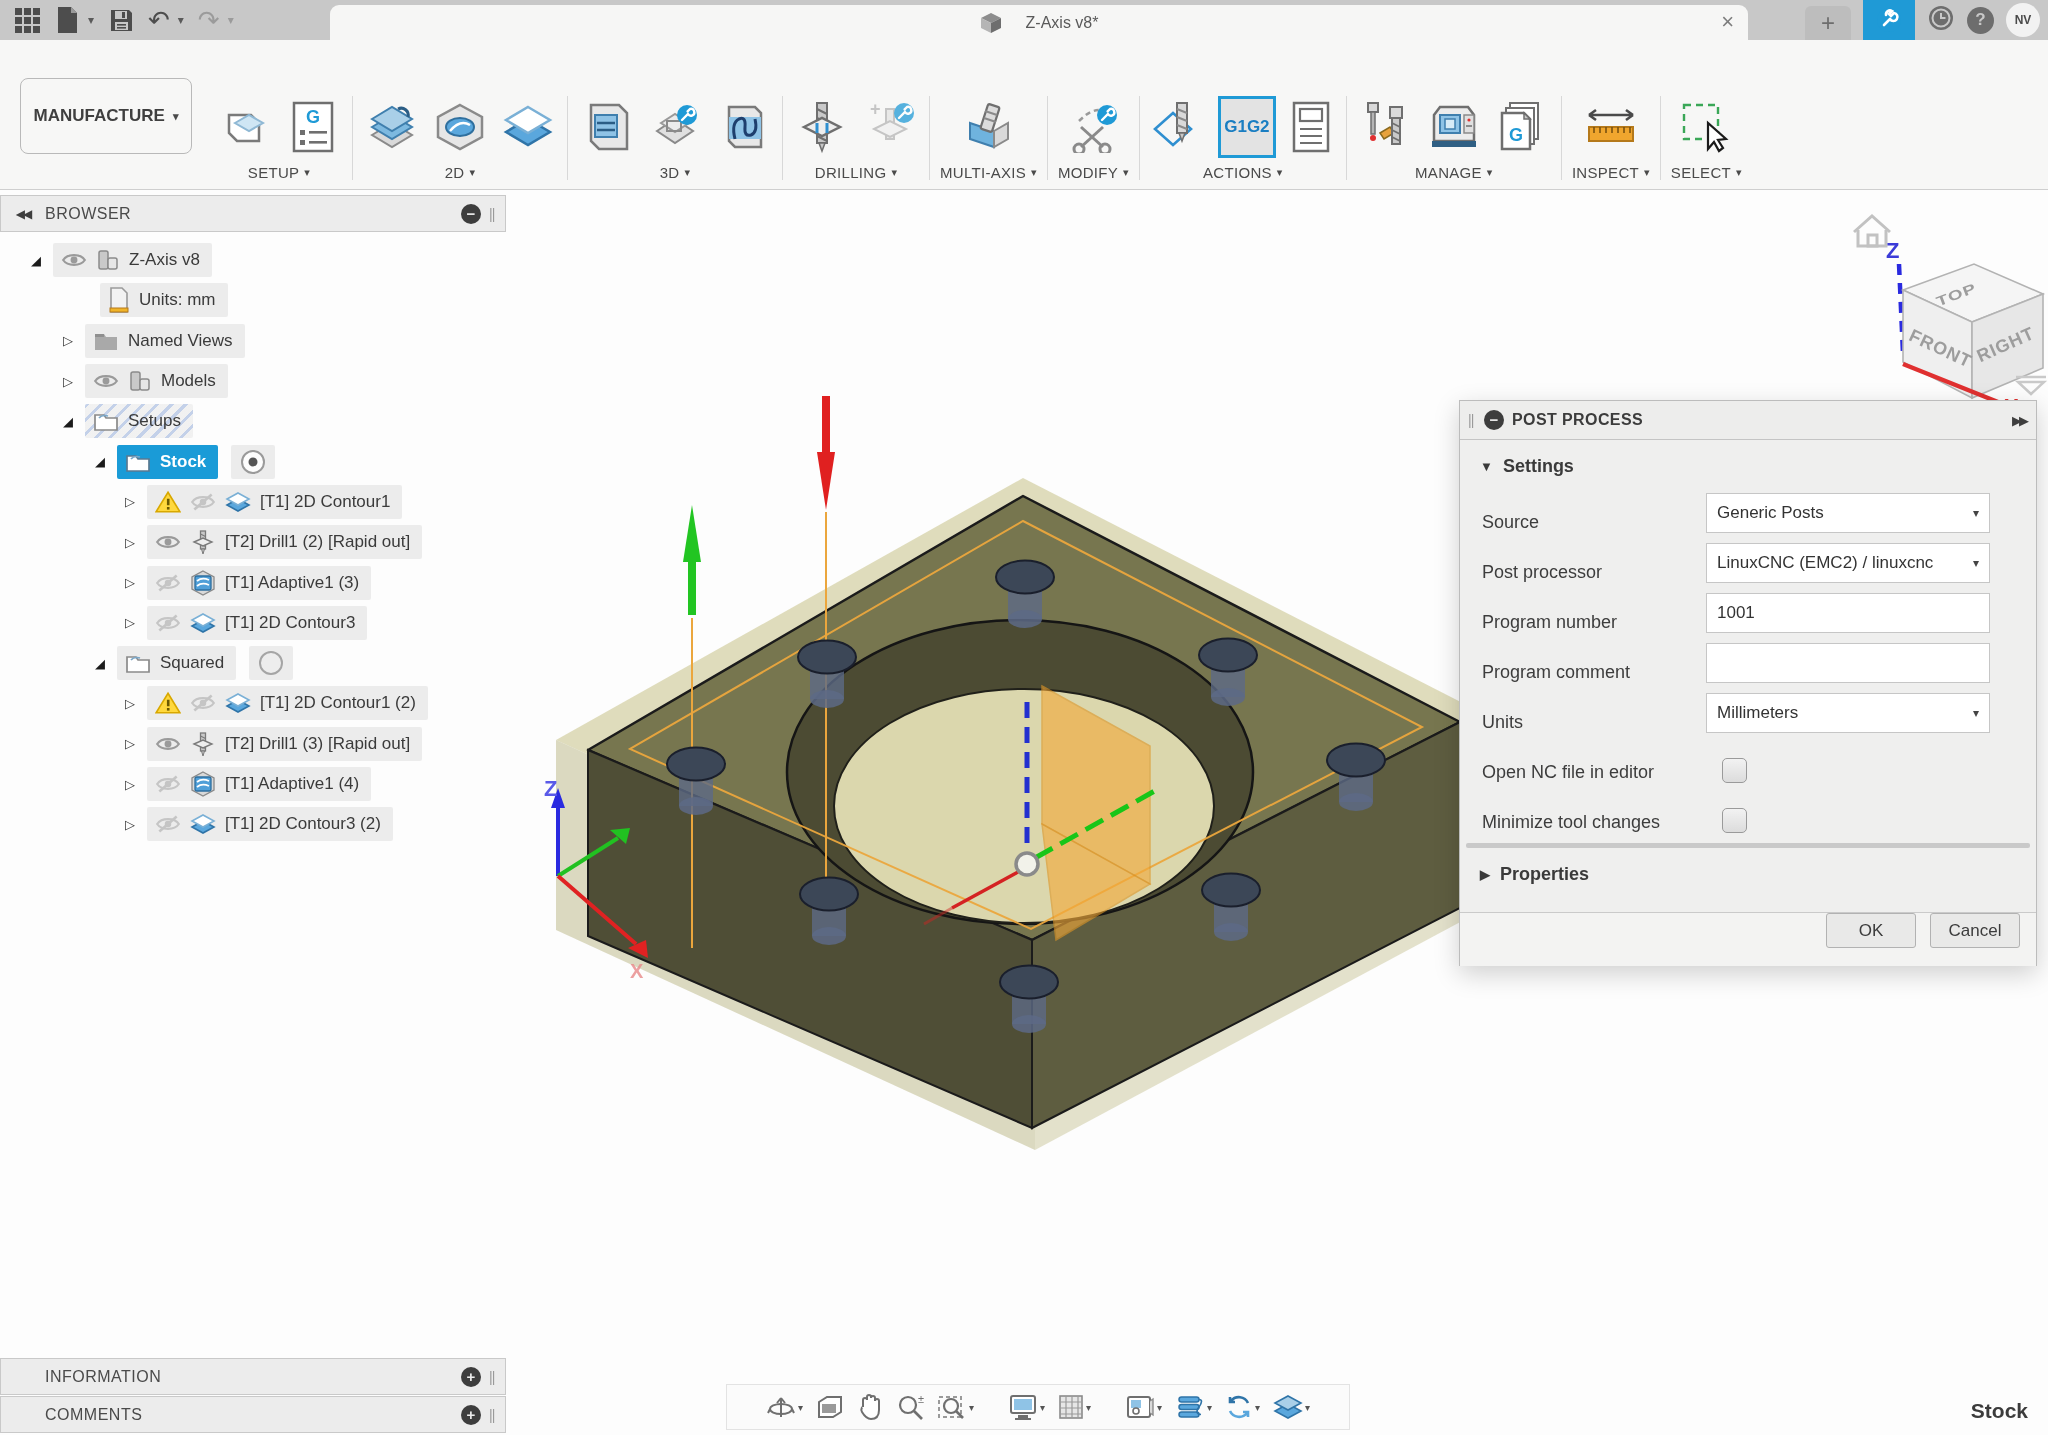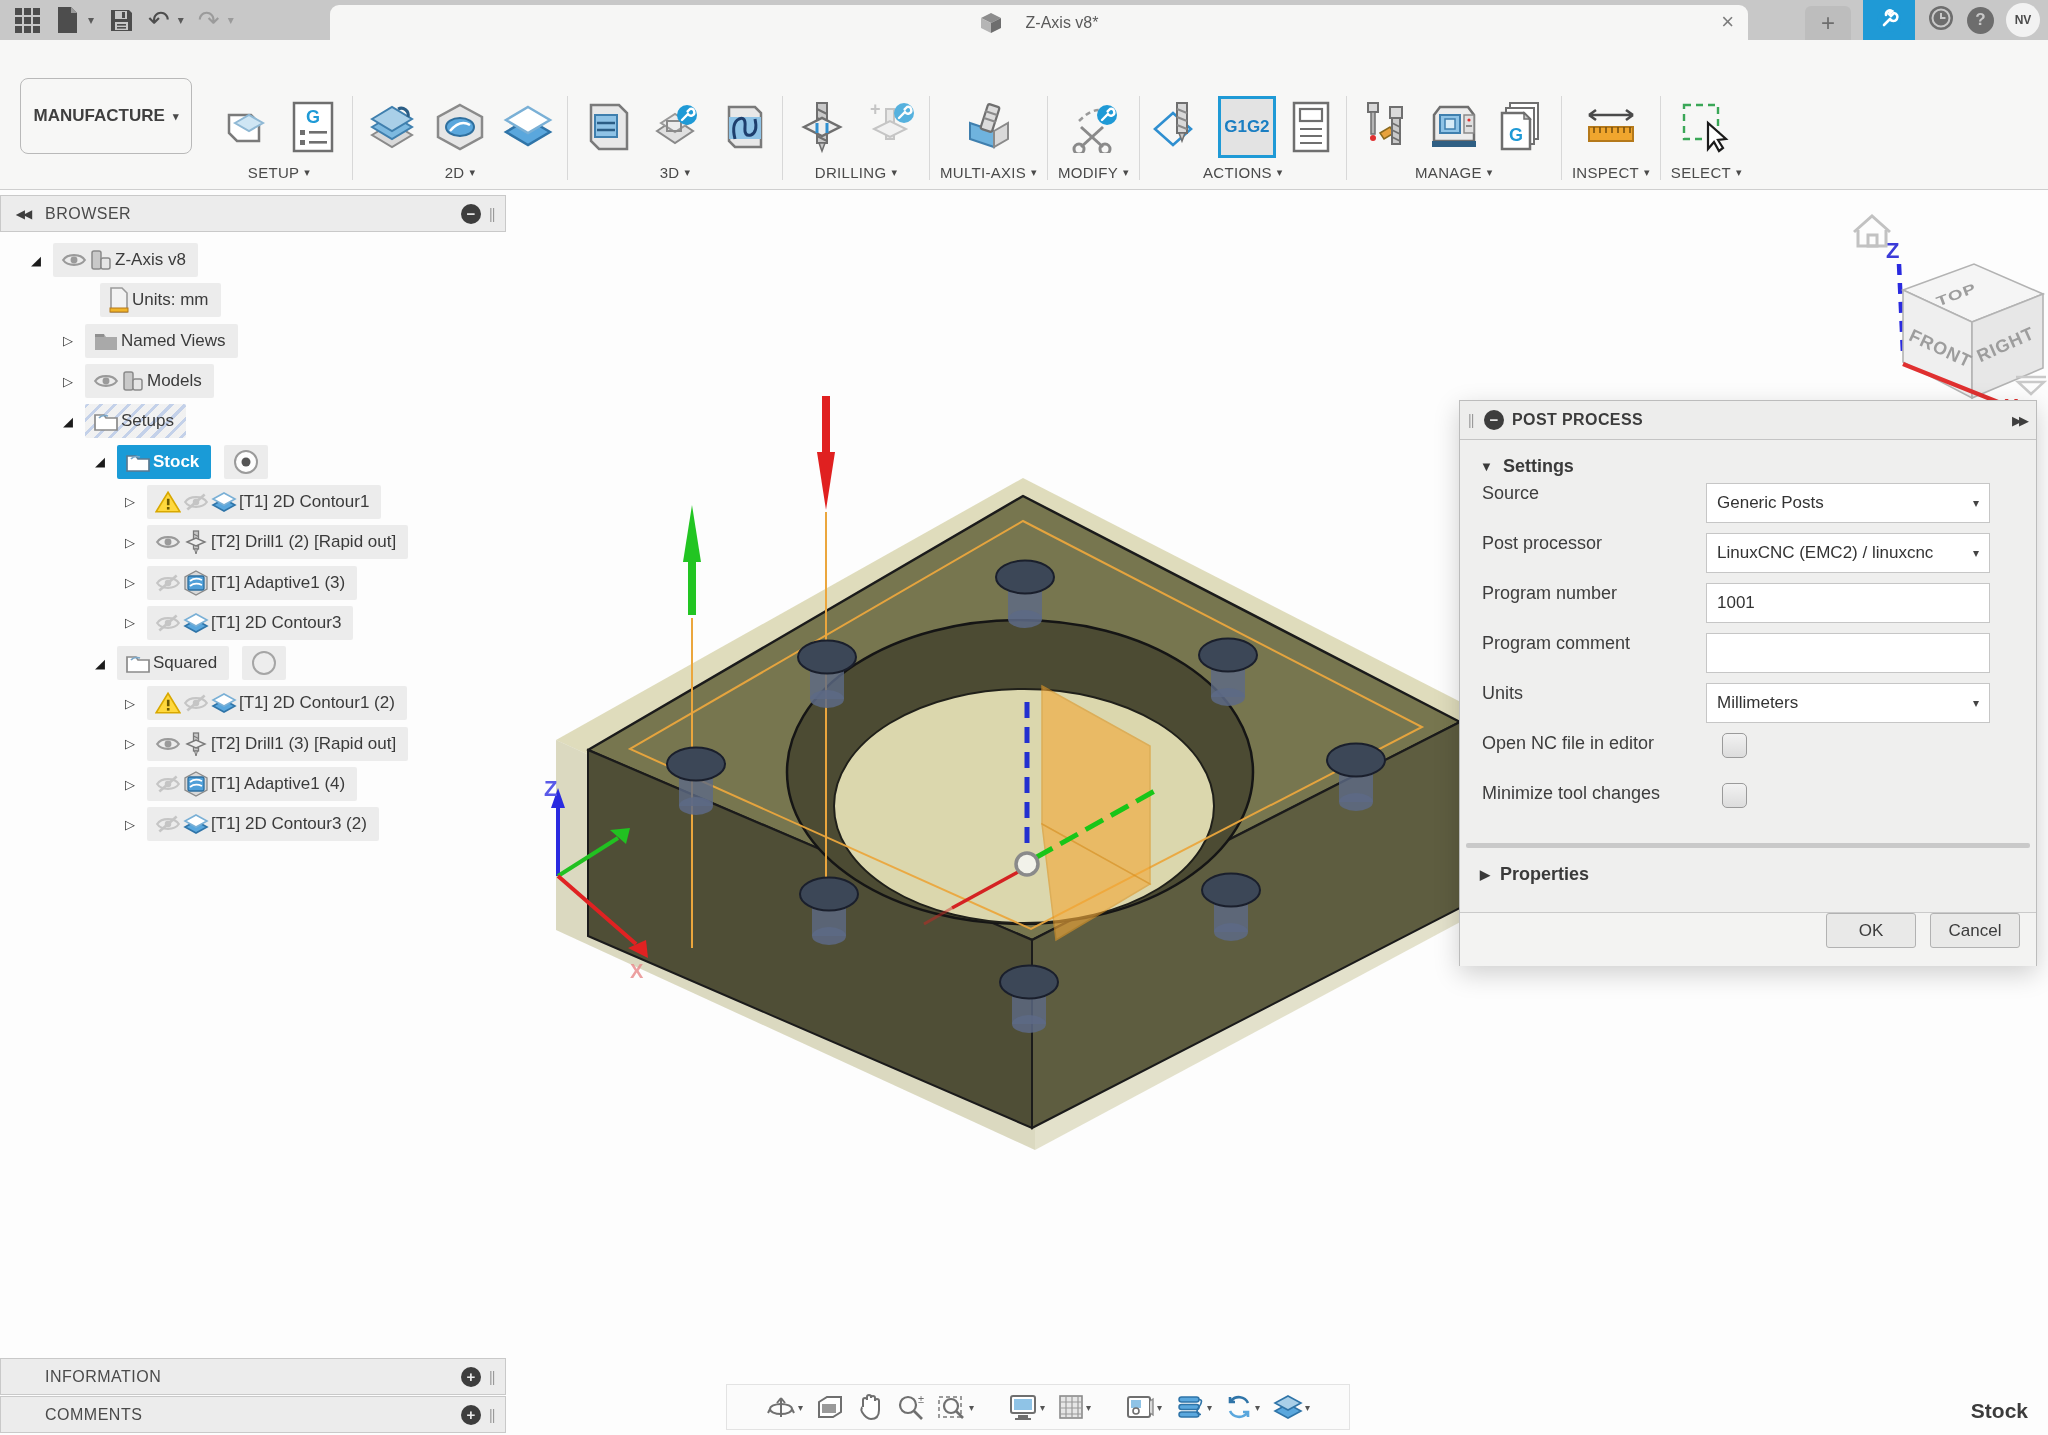--- a/index.html
+++ b/index.html
@@ -60,39 +60,39 @@
   .browser-head { top:195px; }
   .ph-title { font-size:16px; color:#4a4a4a; letter-spacing:.5px; }
   .ph-left { width:44px; text-align:center; color:#3e3e3e; font-size:12px; letter-spacing:-2px; }
   .ph-circle { margin-left:auto; width:20px; height:20px; border-radius:50%; background:#3d3d3d; color:#ececec; font-size:15px; font-weight:bold; display:flex; align-items:center; justify-content:center; line-height:0; }
   .ph-grip { width:10px; margin:0 6px 0 8px; color:#9a9a9a; font-size:14px; letter-spacing:-1px; }
   .tree { position:absolute; left:0; top:240px; width:506px; z-index:9; }
   .trow { position:relative; height:40.3px; display:flex; align-items:center; }
   .tw { position:absolute; display:flex; align-items:center; gap:9px; }
   .arr { font-size:13px; color:#333; width:16px; text-align:center; }
   .arr.open { color:#1b1b1b; }
-  .pill { display:flex; align-items:center; gap:2px; background:rgba(235,235,235,.93); padding:3px 12px 3px 8px; border-radius:2px; height:34px; font-size:17px; color:#3b3b3b; white-space:nowrap; }
+  .pill { display:flex; align-items:center; gap:9px; background:rgba(235,235,235,.93); padding:3px 12px 3px 8px; border-radius:2px; height:34px; font-size:17px; color:#3b3b3b; white-space:nowrap; }
   .pill.sel { background:#1a9bd7; color:#fff; font-weight:bold; }
   .pill.hatch { background:repeating-linear-gradient(135deg, rgba(102,137,201,.38) 0 3px, rgba(240,240,240,.9) 3px 10px); }
   .radio-wrap { display:flex; align-items:center; justify-content:center; background:rgba(235,235,235,.93); height:34px; width:44px; border-radius:2px; margin-left:4px; }
 
   
   .panel-head.info { top:1358px; }
   .panel-head.comments { top:1396px; }
   .ph-indent { width:44px; }
 
   
   .dialog { position:absolute; left:1459px; top:400px; width:578px; height:566px; z-index:20; background:#efefee; border:1px solid #bcbcbc; box-shadow:0 8px 24px rgba(0,0,0,.18); }
   .dlg-head { height:39px; background:#ededec; border-bottom:1px solid #c4c4c4; display:flex; align-items:center; }
   .dlg-title { font-size:16px; font-weight:bold; color:#3c3c3c; letter-spacing:.4px; margin-left:8px; }
   .dlg-exp { margin-left:auto; margin-right:10px; color:#3e3e3e; font-size:13px; letter-spacing:-3px; }
   .dlg-body { position:relative; height:472px; }
   .sec-head { display:flex; align-items:center; gap:10px; font-size:18px; font-weight:bold; color:#3a3a3a; padding:16px 0 6px 20px; }
   .sec-tri { font-size:13px; color:#3a3a3a; }
-  .frow { position:relative; height:50px; display:flex; align-items:flex-start; padding-left:22px; }
+  .frow { position:relative; height:50px; display:flex; align-items:flex-end; padding-left:22px; }
   .flabel { font-size:18px; color:#3d3d3d; }
   .fctrl { position:absolute; left:246px; width:284px; height:40px; background:#fff; border:1px solid #c6c6c6; display:flex; align-items:center; padding:0 10px; font-size:17px; color:#333; }
   .fctrl .val { overflow:hidden; white-space:nowrap; flex:1; }
   .fctrl .dd { font-size:12px; color:#444; margin-left:4px; }
   .fctrl input { border:none; outline:none; font-size:17px; width:100%; font-family:inherit; color:#333; background:transparent; }
   .chk { position:absolute; left:262px; width:25px; height:25px; border:1px solid #9a9a9a; border-radius:5px; background:linear-gradient(#f2f2f2,#dcdcdc); }
   .dlg-sep { height:5px; background:#c9c9c9; margin:10px 6px 0; border-radius:2px; }
   .dlg-foot { height:54px; border-top:1px solid #cacaca; background:#f3f3f2; display:flex; align-items:flex-start; justify-content:flex-end; gap:14px; padding-right:16px; }
   .btn { min-width:90px; height:35px; background:#e9e9e8; border:1px solid #b2b2b2; border-radius:3px; font-size:17px; color:#3c3c3c; display:flex; align-items:center; justify-content:center; }
 </style>

